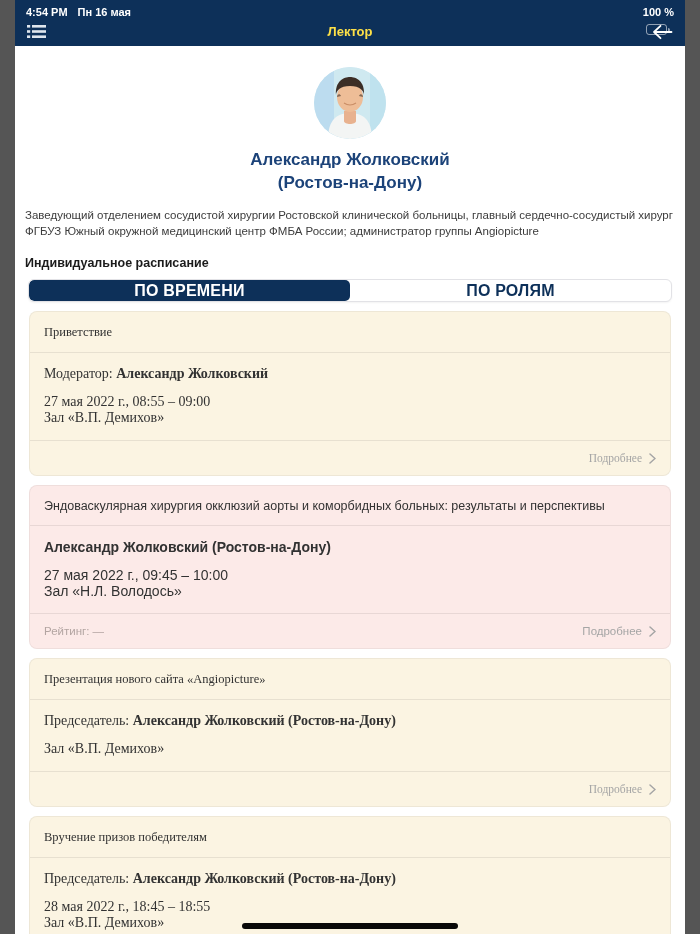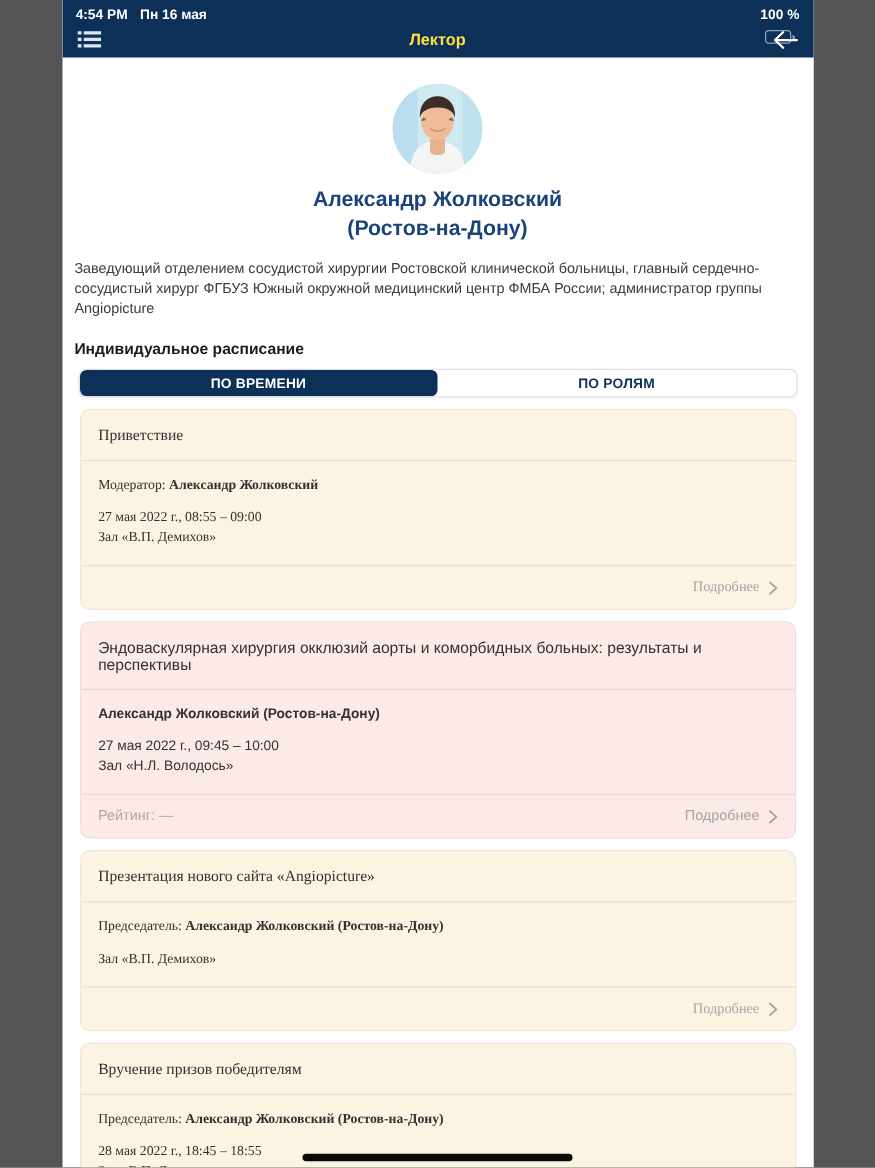--- a/index.html
+++ b/index.html
@@ -1,18 +1,18 @@
 <!DOCTYPE html>
 <html><head>
 <meta charset="utf-8">
 <style>
   * { margin: 0; padding: 0; box-sizing: border-box; }
   html, body { background: #555; }
   .screen {
-    width: 601px; height: 934px;
+    width: 670px; height: 934px;
     background: #ffffff;
     font-family: "Liberation Sans", sans-serif;
     position: relative;
     margin: 0 auto;
     overflow: hidden;
   }
   
   .topbar { background: #0d3059; color: #fff; }
   .statusbar {
     height: 21px;
@@ -74,41 +74,41 @@
     display: flex;
     border: 1px solid #e2e2e6;
     border-radius: 6px;
     overflow: hidden;
     background: #fff;
     box-shadow: 0 1px 2px rgba(0,0,0,0.05);
   }
   .segment {
     flex: 1;
     display: flex; align-items: center; justify-content: center;
-    font-size: 11px; font-weight: 700; letter-spacing: 0.2px;
+    font-size: 16px; font-weight: 700; letter-spacing: 0.2px;
     color: #0d3059; cursor: pointer;
   }
   .segment.selected { background: #0d3059; color: #fff; border-radius: 5px; }
   .cards { margin: 9px 14px 0 14px; display: flex; flex-direction: column; gap: 9px; }
   .card {
     border-radius: 8px;
     border: 1px solid rgba(0,0,0,0.05);
     overflow: hidden;
   }
   .card.cream { background: #fbf4e2; font-family: Liberation Serif, serif; }
   .card.pink  { background: #fceae8; }
   .card-title {
     padding: 13px 14px 12px 14px;
     font-size: 12.5px; color: #323232;
     border-bottom: 1px solid rgba(0,0,0,0.08);
   }
   .card-body {
     padding: 13px 2px 14px 14px;
     border-bottom: 1px solid rgba(0,0,0,0.08);
-    font-size: 11px; color: #323232;
+    font-size: 14px; color: #323232;
   }
   .card-role { margin-bottom: 12px; }
   .card-role b { font-weight: 700; }
   .card-meta { line-height: 16px; }
   .card-footer {
     padding: 11px 14px;
     display: flex; align-items: center;
     font-size: 11.5px;
   }
   .rating { color: #b3a5a2; flex: 1; }

